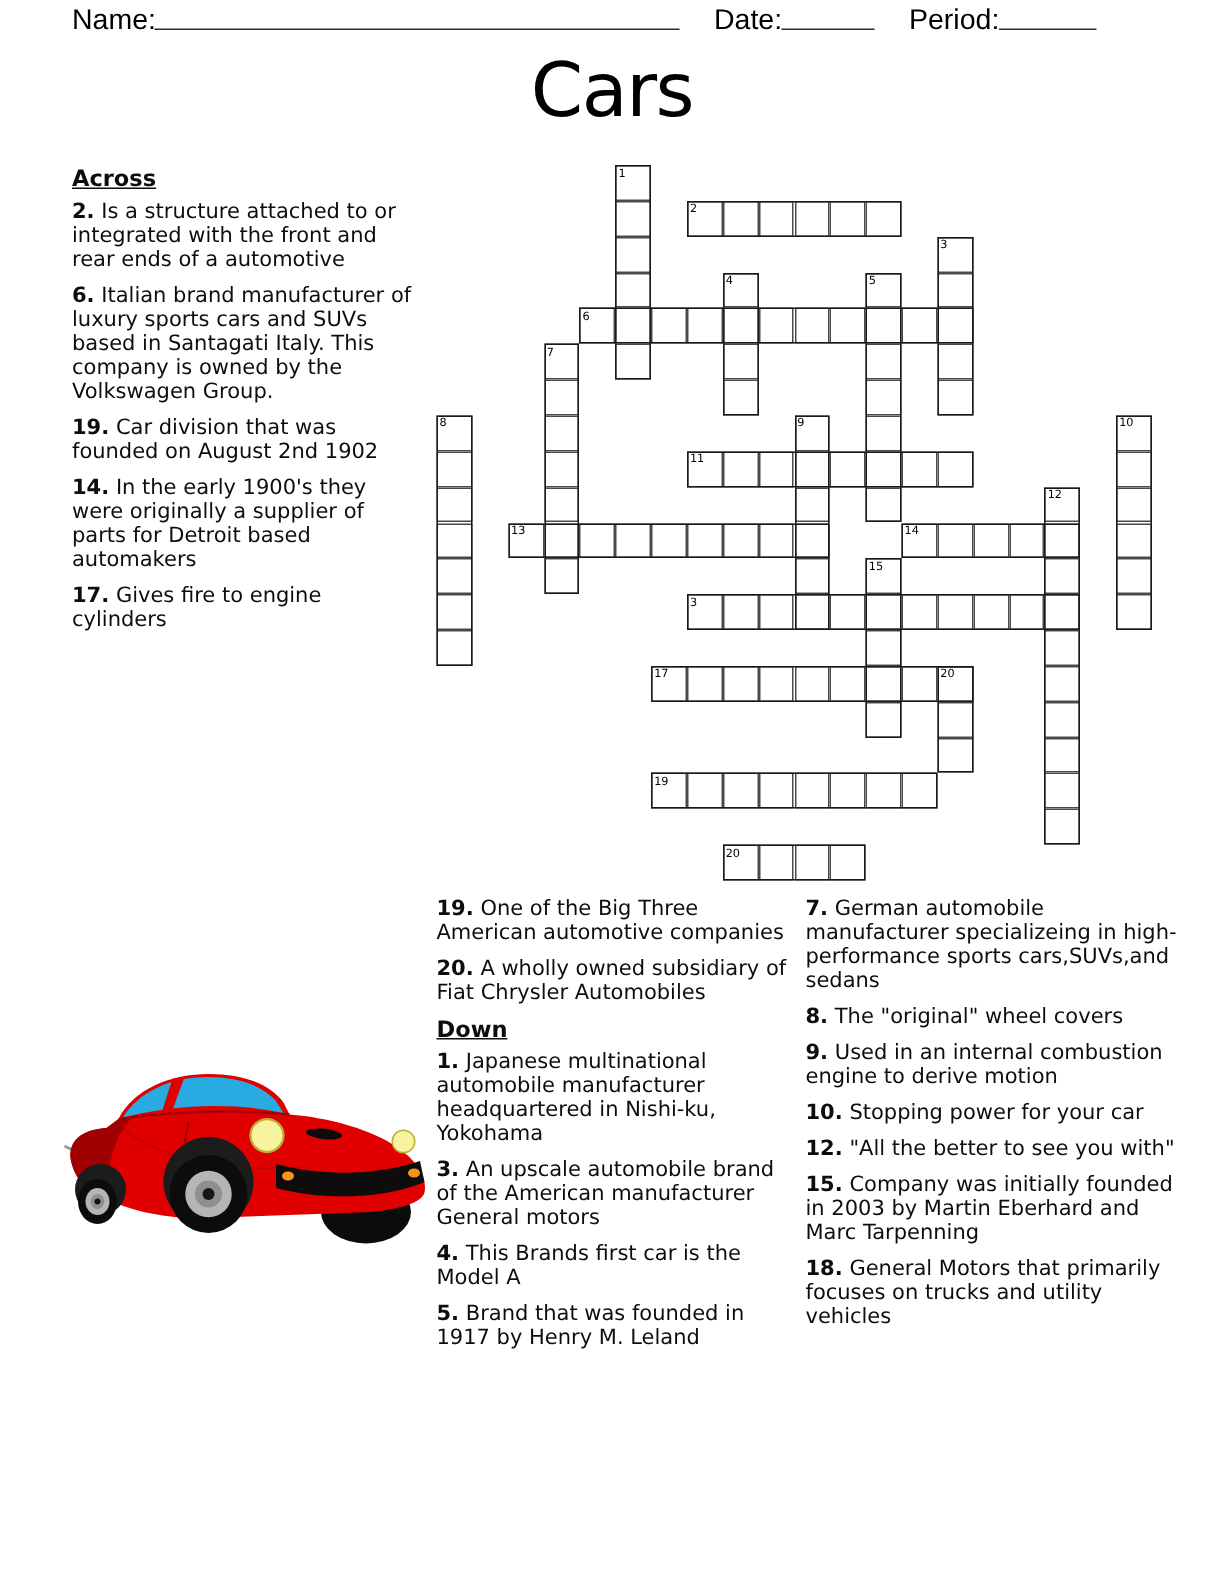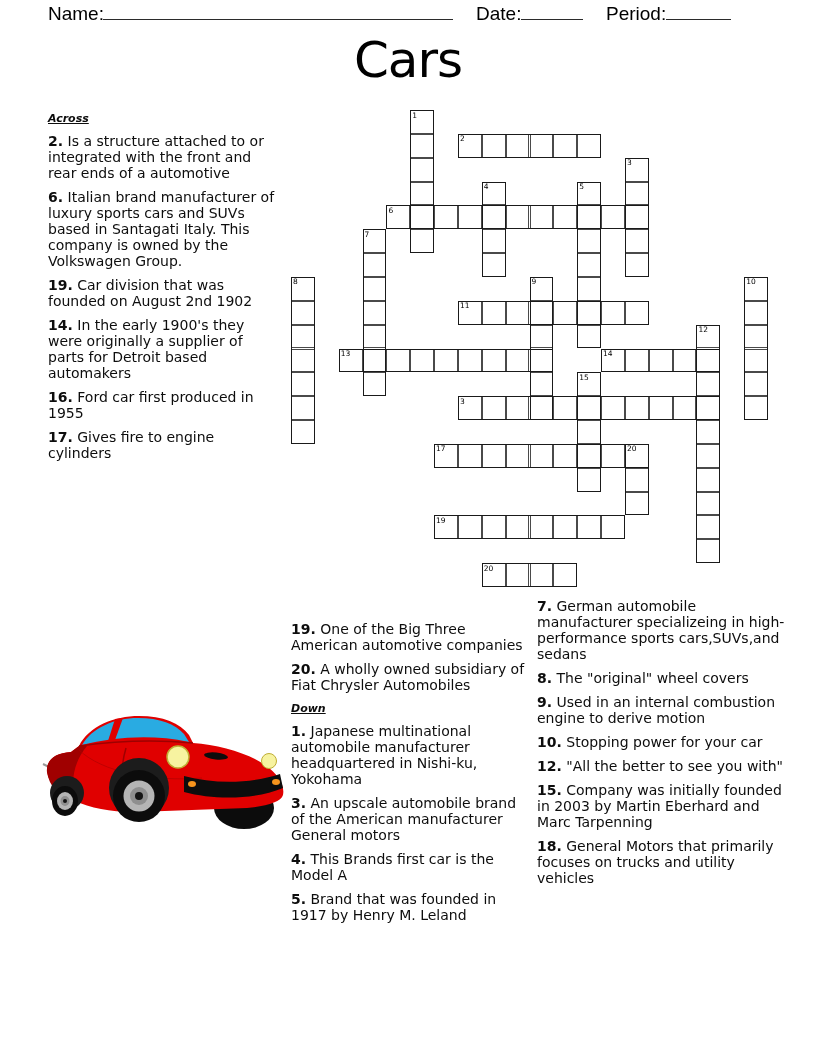--- a/index.html
+++ b/index.html
@@ -17,24 +17,24 @@
   #date-line    { left:521px; top:19px; width:62px; }
   #period-label { left:606px; top:3px; }
   #period-line  { left:666px; top:19px; width:65px; }
 
   #title { position:absolute; left:0; top:31px; width:816px; text-align:center;
            font-size:50px; font-weight:normal; color:#000; letter-spacing:-1px; }
 
   
   .cluecol { position:absolute; font-size:14px; line-height:16px; color:#0d0d0d; }
   #across-col { left:48px;  top:111px; width:233px; }
-  #mid-col    { left:291px; top:621px; width:239px; }
+  #mid-col    { left:291px; top:598px; width:239px; }
   #right-col  { left:537px; top:598px; width:252px; }
-  .heading { font-size:11px; font-weight:bold; text-decoration:underline;
-             margin-bottom:6px;font-style:italic; }
+  .heading { font-size:15px; font-weight:bold; text-decoration:underline;
+             margin-bottom:6px; }
   .clue { margin-bottom:8px; }
   .clue b { font-weight:bold; }
 
   
   #grid { position:absolute; left:291px; top:110px; width:478px; height:478px; }
   .cell { position:absolute; width:23.85px; height:23.85px; background:#fff;
           border:1px solid #4a4a4a; z-index:1; }
   .word { position:absolute; border:1.8px solid #1a1a1a; z-index:2;
           pointer-events:none; background:transparent; }
   .cnum { position:absolute; z-index:3; font-size:7.5px; line-height:8px;
@@ -55,21 +55,20 @@
 
 <div id="title">Cars</div>
 
 <div class="cluecol" id="across-col">
   <div class="heading">Across</div>
   <div id="across-list">
       <div class="clue"><b>2.</b> Is a structure attached to or integrated with the front and rear ends of a automotive</div>
       <div class="clue"><b>6.</b> Italian brand manufacturer of luxury sports cars and SUVs based in Santagati Italy. This company is owned by the Volkswagen Group.</div>
       <div class="clue"><b>19.</b> Car division that was founded on August 2nd 1902</div>
       <div class="clue"><b>14.</b> In the early 1900's they were originally a supplier of parts for Detroit based automakers</div>
-      <div class="clue"><b>16.</b> Ford car first produced in 1955</div>
       <div class="clue"><b>17.</b> Gives fire to engine cylinders</div>
     </div>
 </div>
 
 <div id="grid">
     <div class="cell" style="left: 119.25px; top: 0px;"></div>
     <div class="cell" style="left: 119.25px; top: 23.85px;"></div>
     <div class="cell" style="left: 119.25px; top: 47.7px;"></div>
     <div class="cell" style="left: 119.25px; top: 71.55px;"></div>
     <div class="cell" style="left: 119.25px; top: 95.4px;"></div>

